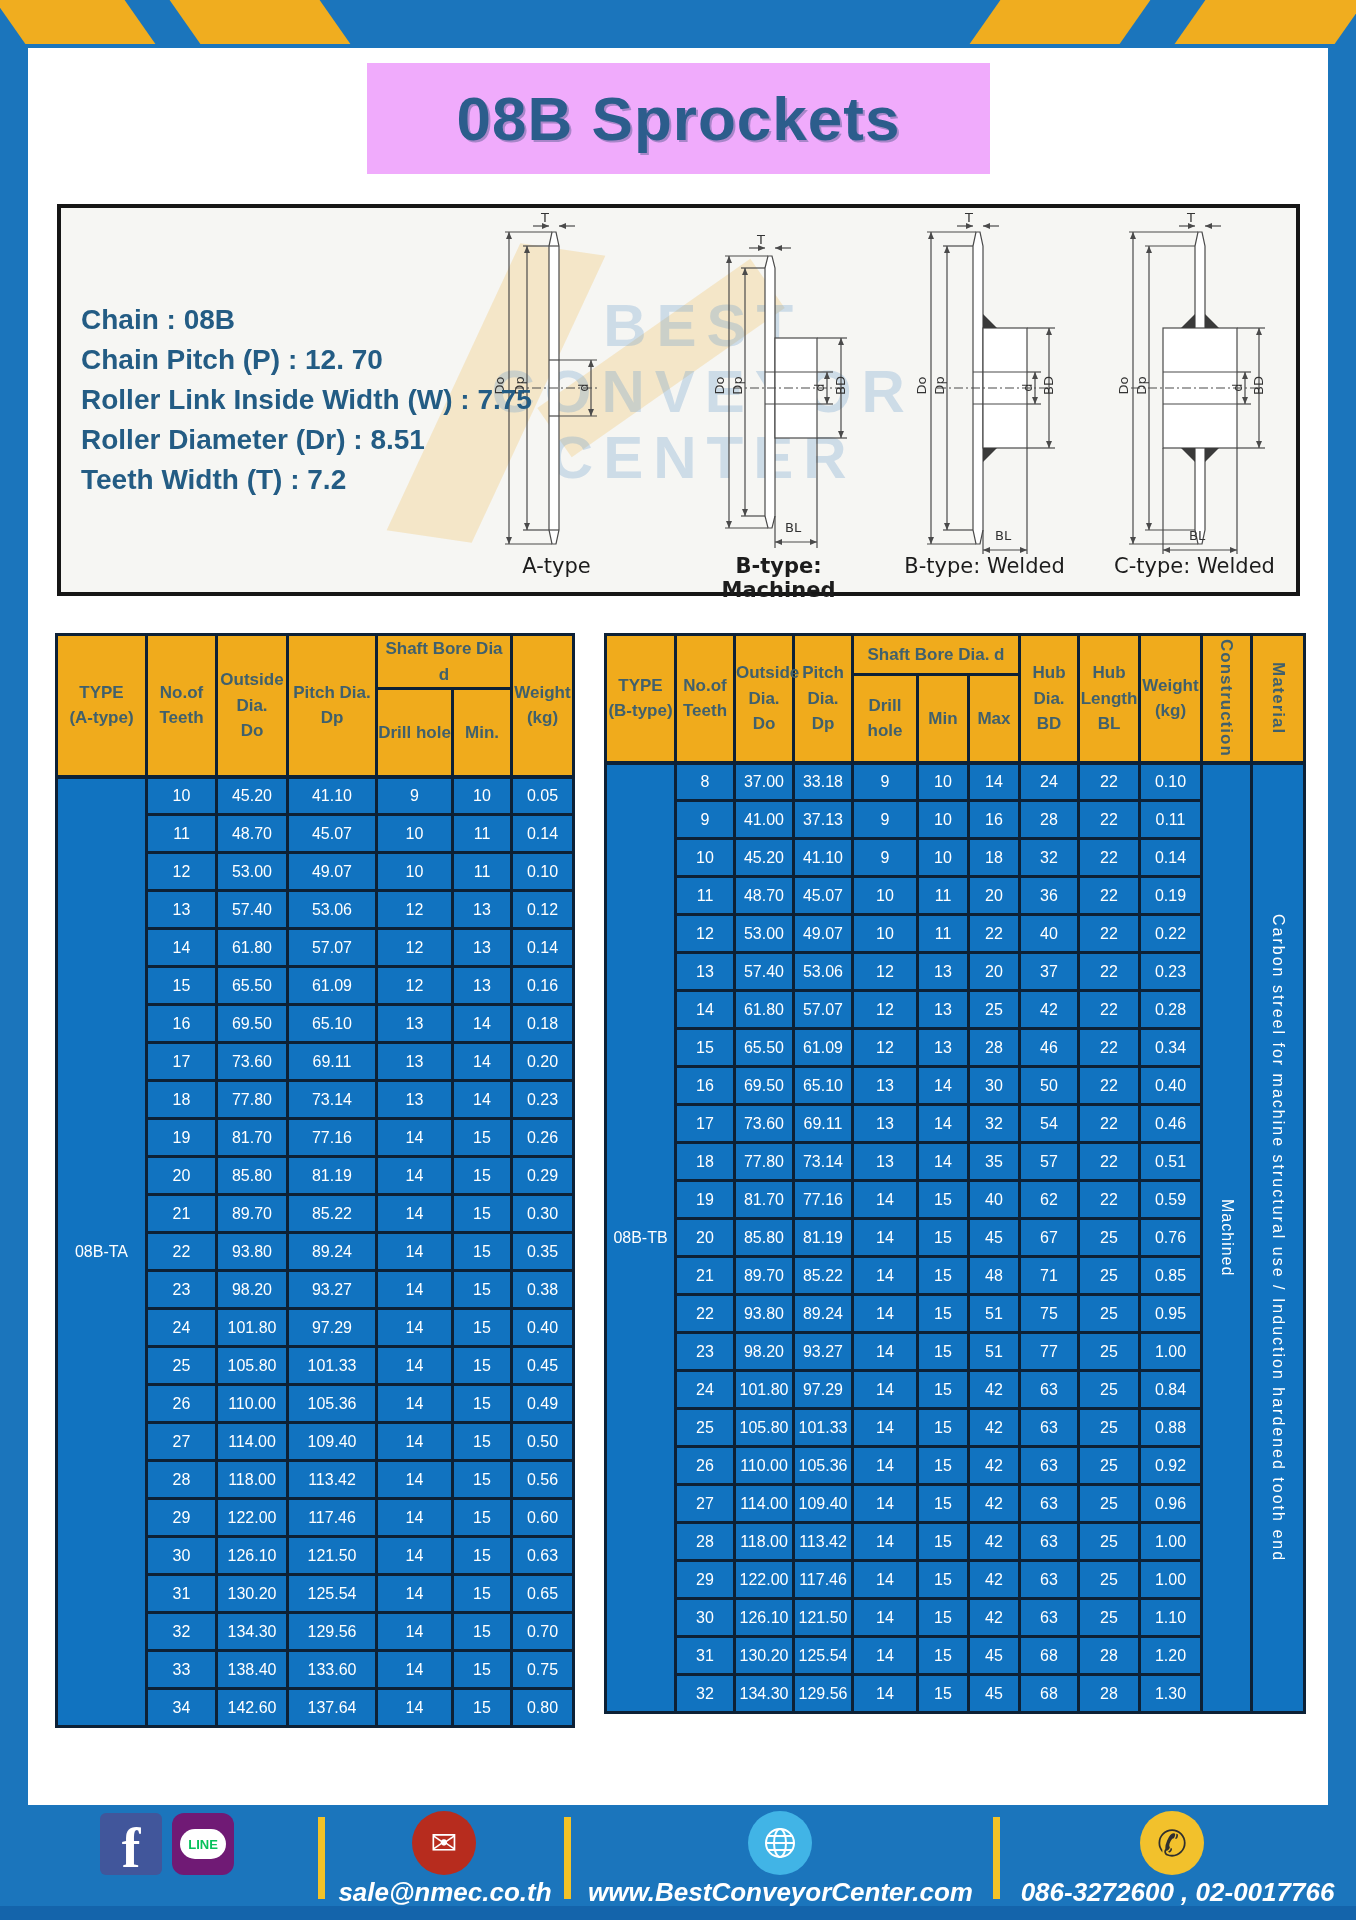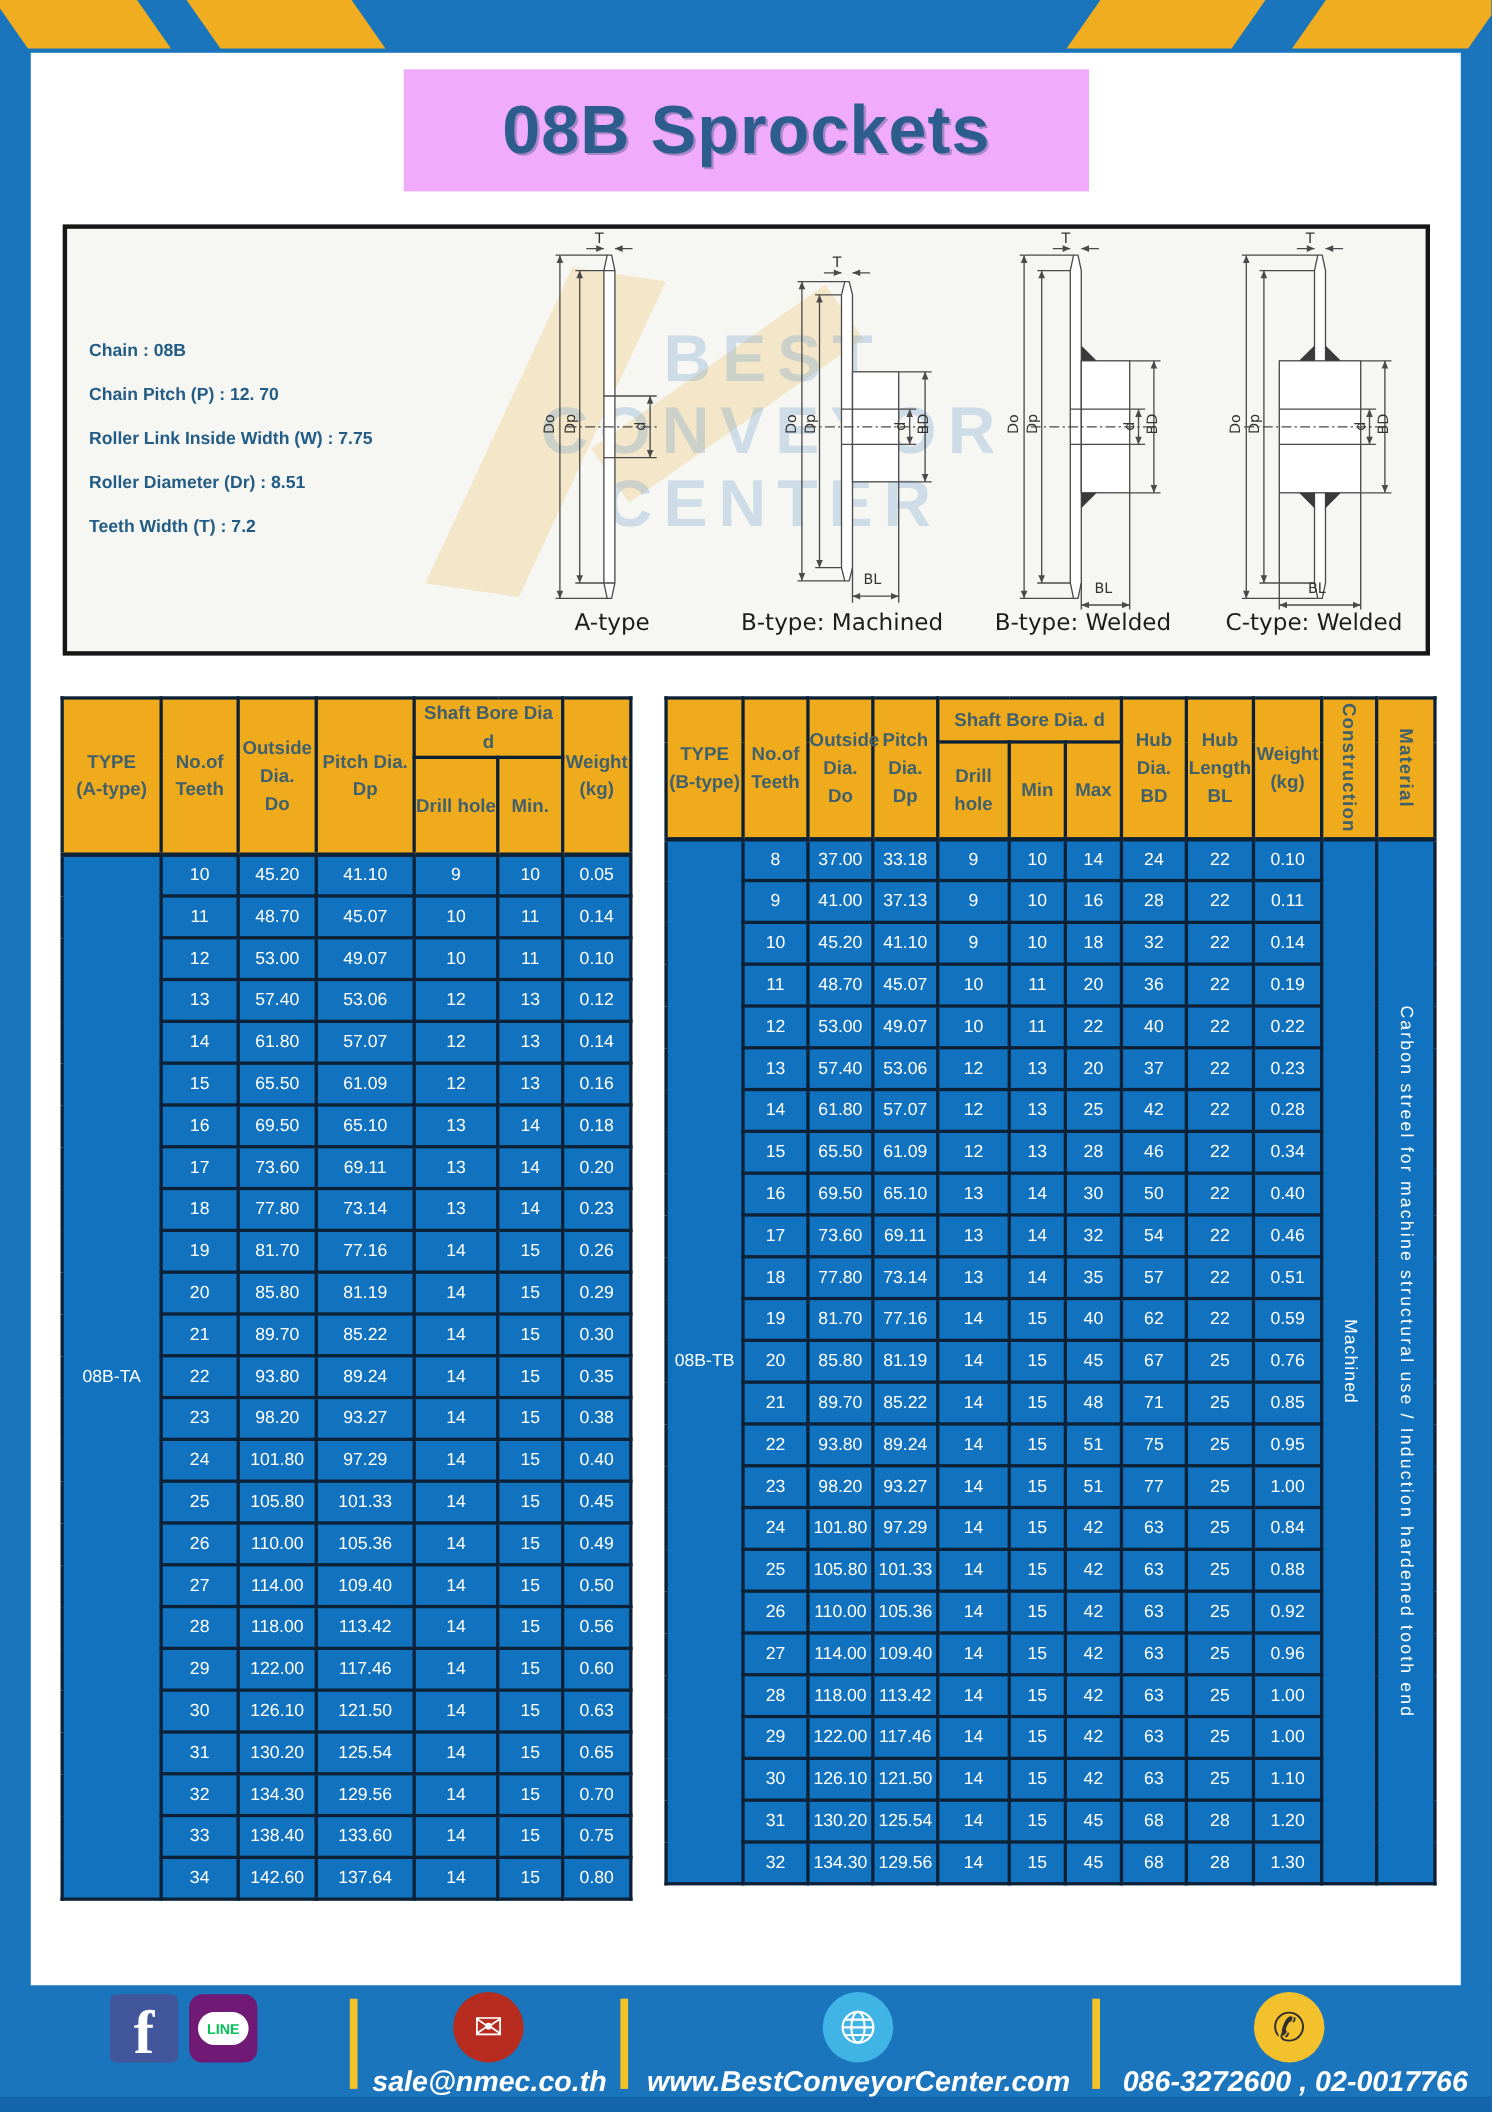--- a/index.html
+++ b/index.html
@@ -17,21 +17,21 @@
   .sheet{position:absolute;left:28px;top:48px;width:1300px;height:1757px;background:#ffffff;}
   
   .title-box{position:absolute;left:367px;top:63px;width:623px;height:111px;background:#f0abfc;
              display:flex;align-items:center;justify-content:center;}
   .title-box h1{margin:0;font-size:62px;font-weight:800;letter-spacing:1px;color:#2c5d8c;
                 text-shadow:2px 2px 0 rgba(35,65,105,.35);}
   
   .diagram{position:absolute;left:57px;top:204px;width:1243px;height:392px;background:#f6f6f3;
            border:4px solid #161616;box-sizing:border-box;}
   .specs{position:absolute;left:20px;top:92px;width:440px;z-index:3;}
-  .spec-line{font-size:16px;font-weight:bold;color:#235c84;line-height:40px;white-space:nowrap;}
+  .spec-line{font-size:28px;font-weight:bold;color:#235c84;line-height:40px;white-space:nowrap;}
   .watermark{position:absolute;left:52%;top:48%;transform:translate(-50%,-50%);z-index:1;text-align:center;
              pointer-events:none;}
   .watermark div{font-size:60px;font-weight:800;letter-spacing:10px;color:rgba(110,160,205,.30);line-height:66px;}
   .wm-shape{position:absolute;z-index:0;background:rgba(238,185,70,.25);}
   .wm-bar{left:390px;top:40px;width:90px;height:290px;transform:skewX(-18deg) rotate(8deg);}
   .wm-bar2{left:470px;top:120px;width:260px;height:60px;transform:rotate(-35deg);}
   .figure{position:absolute;top:12px;width:155px;height:376px;z-index:2;}
   .figure svg{position:absolute;left:0;top:0;}
   .fig-a{left:418px;} .fig-bm{left:644px;} .fig-bw{left:846px;} .fig-cw{left:1056px;}
   .caption-row{position:absolute;left:0;top:346px;width:100%;text-align:center;z-index:2;}
@@ -298,21 +298,21 @@
       <span class="dim" style="left:70px;top:-10px;">T</span>
       <span class="dim dim-v" style="left:-2px;top:158px;">Do</span>
       <span class="dim dim-v" style="left:15px;top:158px;">Dp</span>
       <span class="dim dim-v" style="left:116px;top:160px;">d</span>
       <span class="dim dim-v" style="left:132px;top:158px;">BD</span>
       <span class="dim" style="left:72px;top:308px;">BL</span>
     </div>
 
     <div class="caption-row">
       <span class="caption" style="position:absolute;left:418px;width:155px;">A-type</span>
-      <span class="caption" style="position:absolute;left:607px;width:195px;">B-type: Machined</span>
+      <span class="caption" style="position:absolute;left:620px;width:195px;font-weight:bold;">B-type: Machined</span>
       <span class="caption" style="position:absolute;left:836px;width:175px;">B-type: Welded</span>
       <span class="caption" style="position:absolute;left:1046px;width:175px;">C-type: Welded</span>
     </div>
   </div>
 
   <table class="spec-table lt">
     <colgroup>
       <col style="width:90px">
         <col style="width:70px">
         <col style="width:71px">

